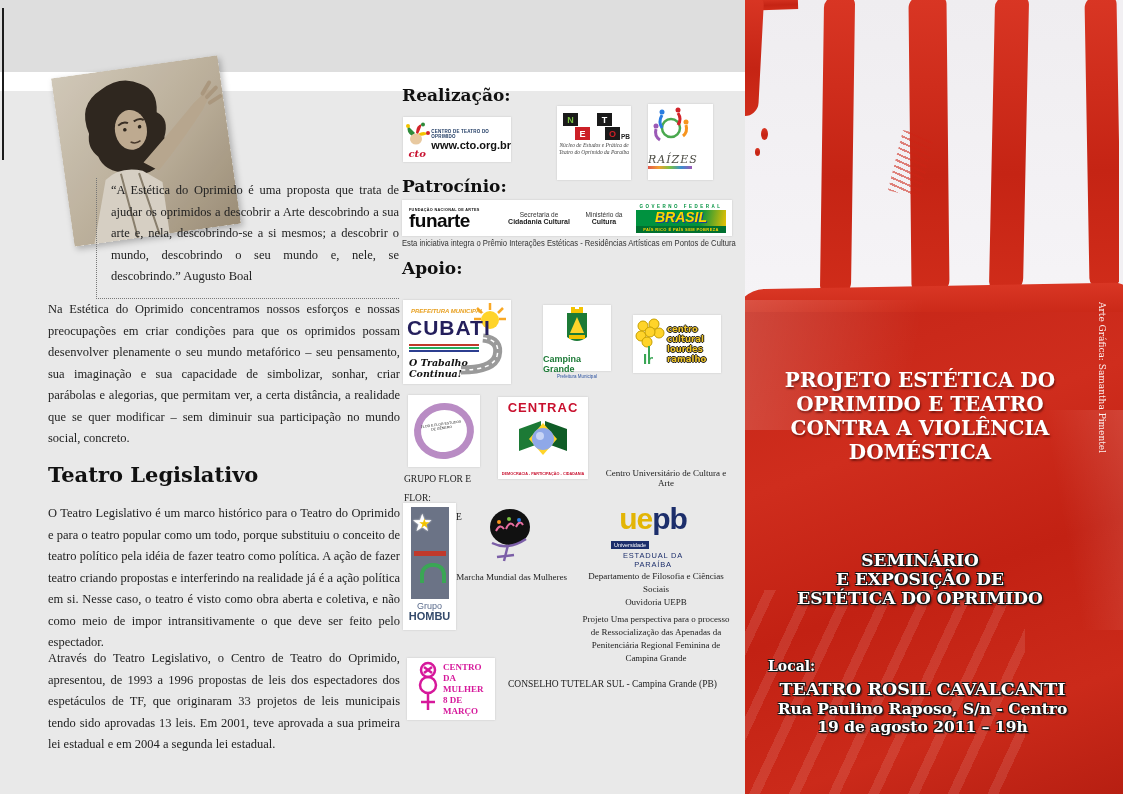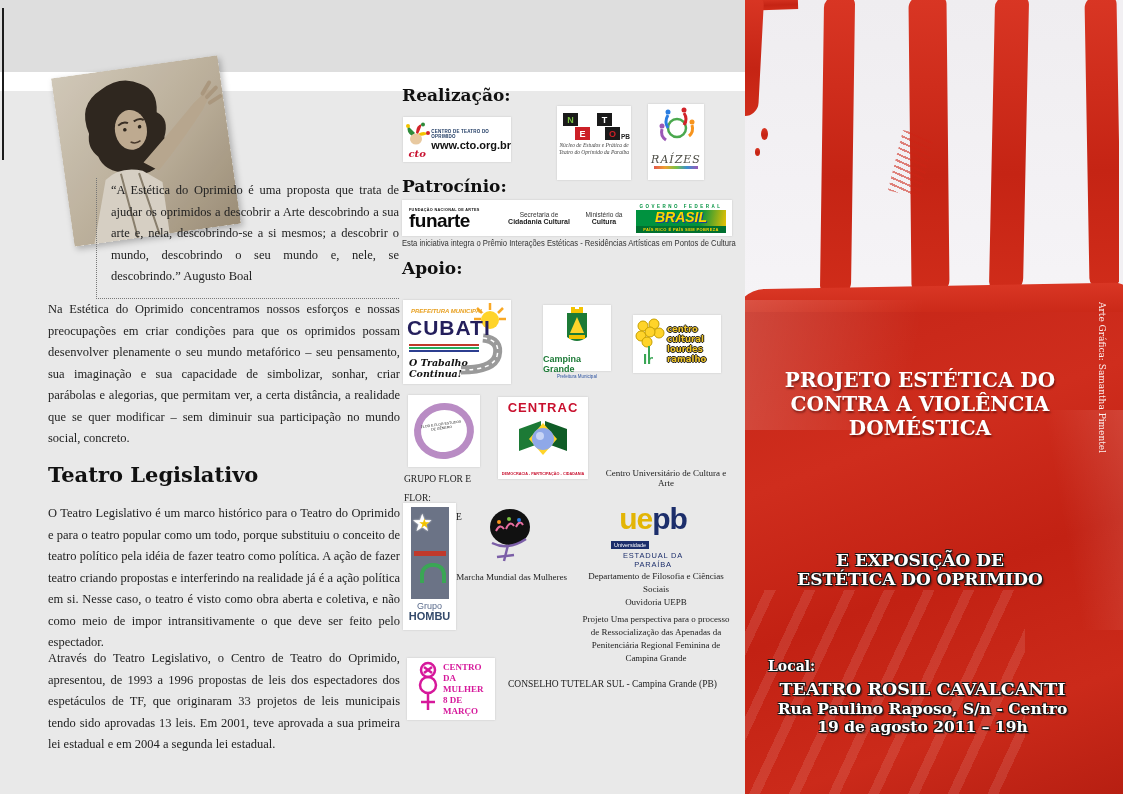--- a/index.html
+++ b/index.html
@@ -28,21 +28,21 @@
   .cto-box{left:403px;top:117px;width:108px;height:45px;display:flex;align-items:center;}
   .cto-script{font-family:"DejaVu Serif",serif;font-style:italic;font-weight:bold;color:#c8102e;font-size:10px;line-height:8px;}
   .cto-l1{font-size:4.5px;color:#16325c;letter-spacing:.2px;}
   .cto-l2{font-family:"Liberation Sans",sans-serif;font-weight:bold;font-size:11px;color:#111;}
   
   .neto-box{left:557px;top:106px;width:74px;height:74px;}
   .nblock{position:absolute;width:15px;height:13px;font-family:"Liberation Sans",sans-serif;font-weight:bold;font-size:9px;
           display:flex;align-items:center;justify-content:center;}
   .neto-cap{position:absolute;left:2px;top:36px;width:70px;text-align:center;font-style:italic;font-size:5.5px;line-height:7px;color:#444;}
   
-  .raizes-box{left:648px;top:104px;width:56px;height:76px;display:flex;flex-direction:column;align-items:center;justify-content:flex-start;}
+  .raizes-box{left:648px;top:104px;width:65px;height:76px;display:flex;flex-direction:column;align-items:flex-start;justify-content:flex-start;}
   .raizes-name{font-family:"DejaVu Serif",serif;font-style:italic;font-size:11px;color:#4a4a42;letter-spacing:1px;margin-top:1px;}
   .raizes-strip{width:44px;height:3px;background:linear-gradient(90deg,#e2574c,#f0a030,#7ac143,#3a8fd0,#9b59b6);}
   
   .pat-bar{left:402px;top:200px;width:330px;height:36px;display:flex;align-items:center;}
   .funarte-wrap{margin-left:7px;width:95px;}
   .funarte-small{font-size:3.8px;letter-spacing:.3px;color:#111;}
   .funarte-big{font-family:"Liberation Sans",sans-serif;font-weight:bold;font-size:19px;line-height:17px;color:#0a0a0a;letter-spacing:-.5px;}
   .gov-col{font-family:"Liberation Sans",sans-serif;text-align:center;font-size:6.5px;line-height:7.5px;color:#333;}
   .gov-col b{font-size:7px;color:#222;}
   .brasil-logo{margin-left:auto;margin-right:6px;width:90px;height:30px;position:relative;background:linear-gradient(100deg,#00923f 70%,#f3c300);overflow:hidden;}
@@ -400,25 +400,27 @@
     <div class="bar" style="left:342px;top:-4px;width:32px;height:292px;transform:rotate(-1deg);"></div>
     <div class="sliver"></div>
     <div class="band" style="left:-10px;top:286px;width:398px;height:66px;transform:rotate(-1deg);"></div>
     <div class="red-fill"></div>
     <div class="streakA"></div>
     <div class="streakB"></div>
     <div class="streakC"></div>
 
     <div class="poster-title">
       <div>PROJETO ESTÉTICA DO</div>
+      <div>OPRIMIDO E TEATRO</div>
       <div>CONTRA A VIOLÊNCIA</div>
       <div>DOMÉSTICA</div>
     </div>
 
     <div class="poster-sub">
+      <div>SEMINÁRIO</div>
       <div>E EXPOSIÇÃO DE</div>
       <div>ESTÉTICA DO OPRIMIDO</div>
     </div>
 
     <div class="local-label">Local:</div>
     <div class="local-block">
       <div class="venue">TEATRO ROSIL CAVALCANTI</div>
       <div class="addr">Rua Paulino Raposo, S/n - Centro</div>
       <div class="dt">19 de agosto 2011 – 19h</div>
     </div>

